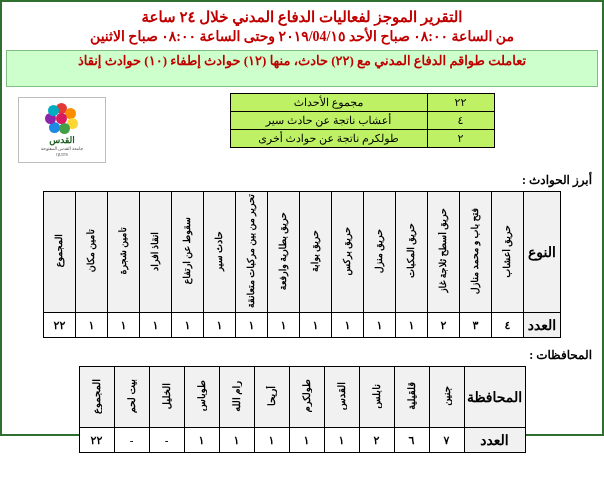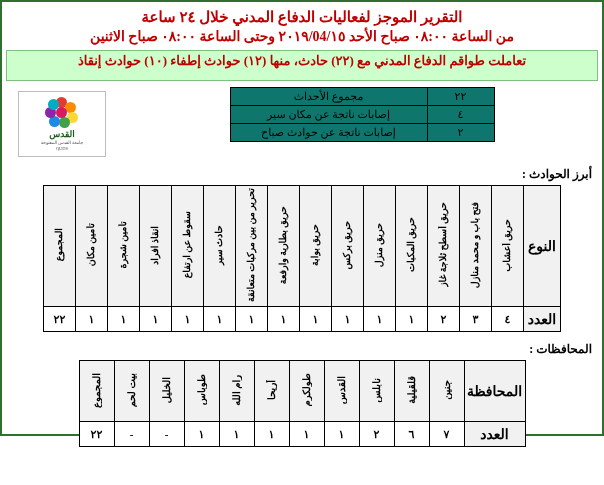--- a/index.html
+++ b/index.html
@@ -36,21 +36,21 @@
     direction:rtl;
   }
   .green-bar{
     margin:4px 4px 0 4px;
     background:#ccffcc;
     border:1px solid #7fbf7f;
     color:#c00000;
     font-weight:bold;
     font-size:13px;
     text-align:center;
-    padding:2px 0 11px 0;
+    padding:2px 0 17px 0;
     direction:rtl;
   }
   .top-wrap{
     display:flex;
     flex-direction:row-reverse;
     align-items:flex-start;
     margin-top:6px;
   }
   .logo-box{
     width:120px;
@@ -93,21 +93,21 @@
     flex:1;
     display:flex;
     justify-content:center;
   }
   table.tbl{
     border-collapse:collapse;
     direction:rtl;
   }
   table.tbl td{
     border:1px solid #000;
-    background:#0f766e;
+    background:#bef264;
     font-size:11px;
     text-align:center;
     padding:2px 6px;
     white-space:nowrap;
   }
   .summary td.lbl{
     text-align:center;
     min-width:180px;
     padding:2px 8px;
   }
@@ -204,25 +204,25 @@
 
     <div class="summary">
       <table class="tbl">
         <tbody>
             <tr>
           <td class="val">٢٢</td>
           <td class="lbl">مجموع الأحداث</td>
         </tr>
         <tr>
           <td class="val">٤</td>
-          <td class="lbl">إصابات ناتجة عن مكان سير</td>
+          <td class="lbl">أعشاب ناتجة عن حادث سير</td>
         </tr>
         <tr>
           <td class="val">٢</td>
-          <td class="lbl">إصابات ناتجة عن حوادث صباح</td>
+          <td class="lbl">طولكرم ناتجة عن حوادث أخرى</td>
         </tr>
       </tbody>
         </table>
     </div>
 
   </div>
 
   <div class="section-label">أبرز الحوادث :</div>
 
   <div class="events-wrap">

